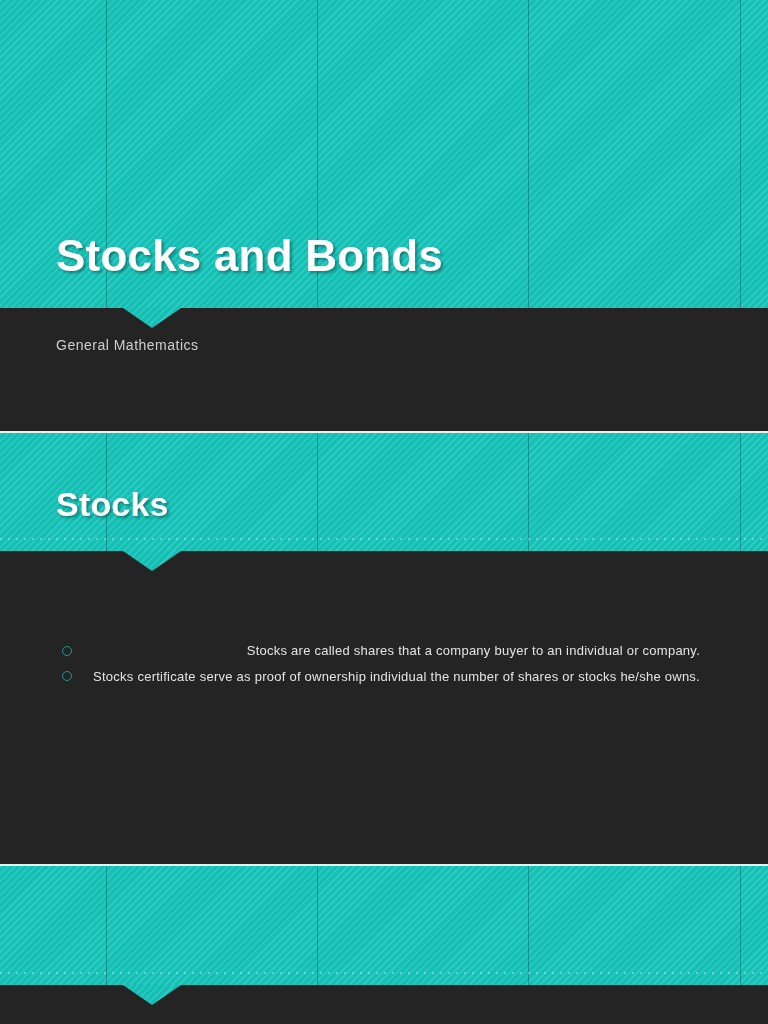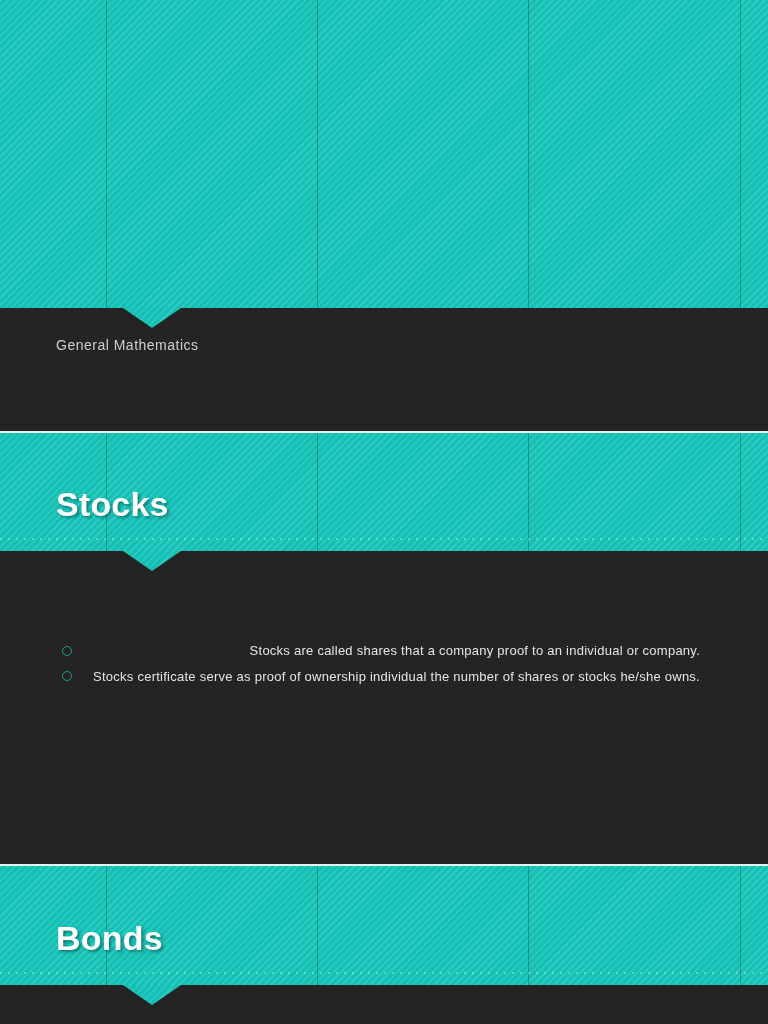--- a/index.html
+++ b/index.html
@@ -132,20 +132,21 @@
 <body>
 
 <div class="viewport">
 
   <section class="slide" style="height:431px;">
     <div class="band" style="height:308px;">
       <div class="vline vl-1"></div>
       <div class="vline vl-2"></div>
       <div class="vline vl-3"></div>
       <div class="vline vl-4"></div>
+      <h1 class="band-title title-xl">Stocks and Bonds</h1>
     </div>
     <div class="chevron" style="top:308px;"></div>
     <div class="dark-panel" style="height:123px;">
       <p class="subtitle">General Mathematics</p>
     </div>
   </section>
 
   <div class="page-gap"></div>
 
   <section class="slide" style="height:431px;text-align:right;">
@@ -155,38 +156,37 @@
       <div class="vline vl-3"></div>
       <div class="vline vl-4"></div>
       <div class="dash-line"></div>
       <h2 class="band-title title-lg">Stocks</h2>
     </div>
     <div class="chevron" style="top:118px;"></div>
     <div class="dark-panel" style="height:313px;">
       <ul class="bullet-list">
         <li class="bullet-item">
           <span class="bullet-ring"></span>
-          <span>Stocks are called shares that a company proof to an individual or company.</span>
+          <span>Stocks are called shares that a company buyer to an individual or company.</span>
         </li>
         <li class="bullet-item">
           <span class="bullet-ring"></span>
           <span>Stocks certificate serve as proof of ownership individual the number of shares or stocks he/she owns.</span>
         </li>
       </ul>
     </div>
   </section>
 
   <div class="page-gap"></div>
 
   <section class="slide" style="height:158px;">
     <div class="band" style="height:119px;">
       <div class="vline vl-1"></div>
       <div class="vline vl-2"></div>
       <div class="vline vl-3"></div>
       <div class="vline vl-4"></div>
       <div class="dash-line"></div>
-      <h2 class="band-title title-lg">Bonds</h2>
     </div>
     <div class="chevron" style="top:119px;"></div>
     <div class="dark-panel" style="height:39px;"></div>
   </section>
 
 </div>
 
 </body></html>

